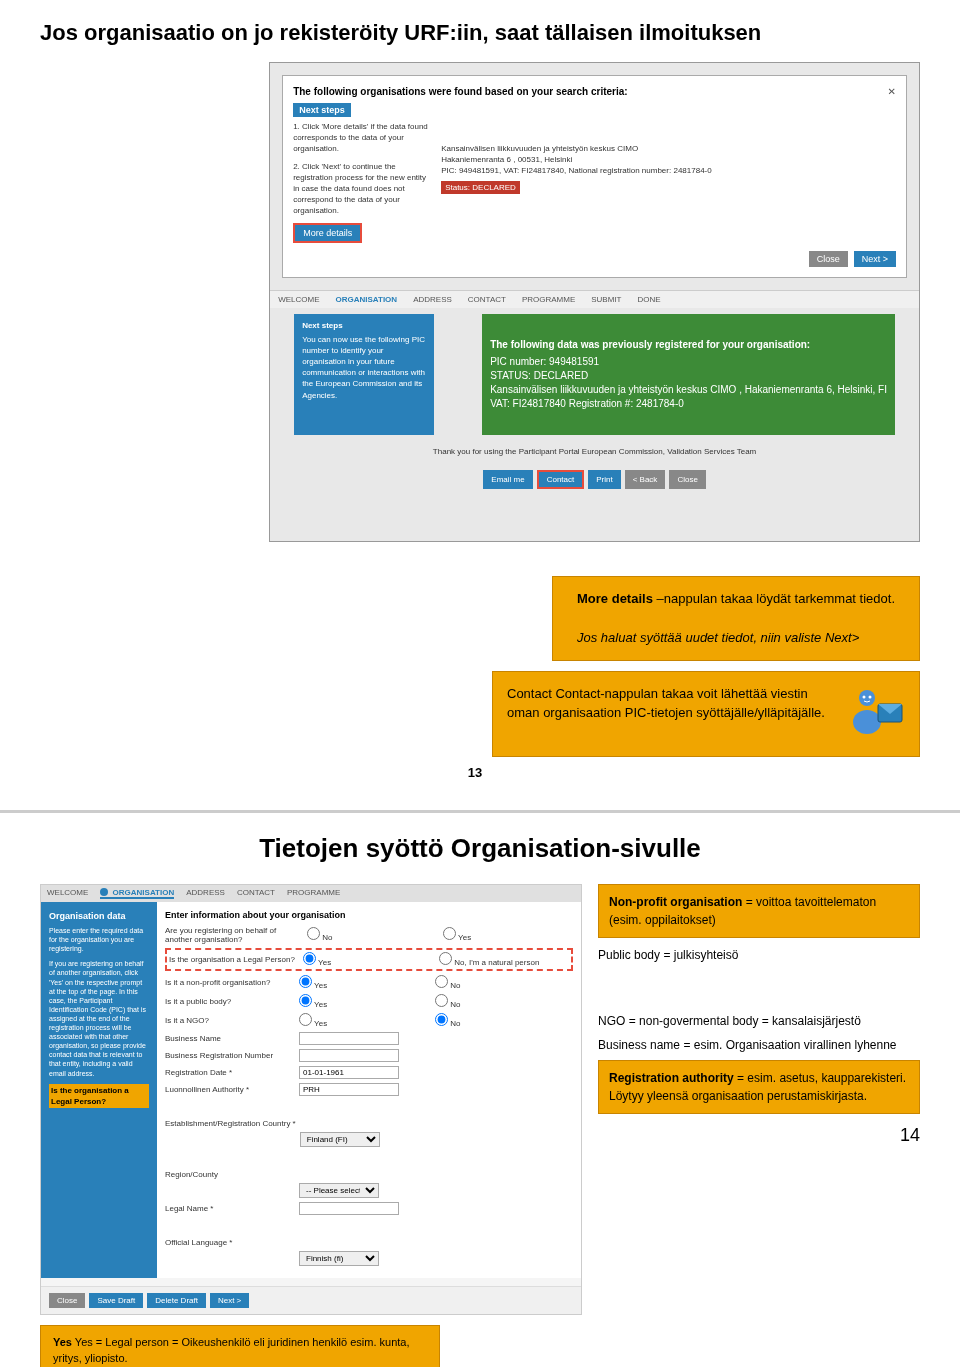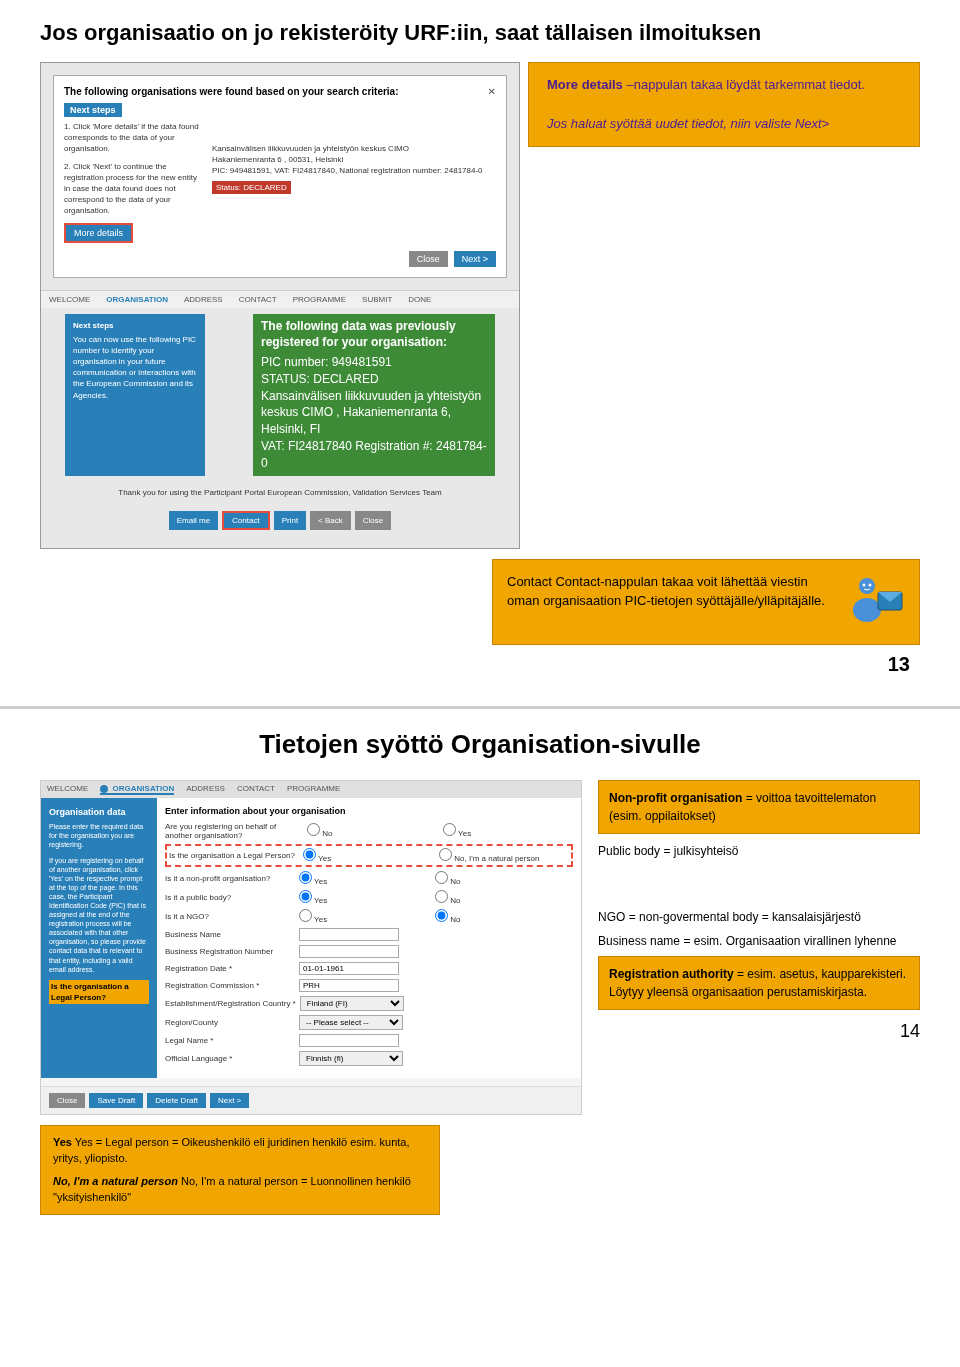--- a/index.html
+++ b/index.html
@@ -18,22 +18,23 @@
 
     .page-title {
       font-size: 22px;
       font-weight: bold;
       margin-bottom: 16px;
       color: #000;
     }
 
     .content-row {
       display: flex;
-      gap: 8px;
-      align-items: flex-start;
+      gap: 34px;
+      align-items: flex-end;
+      flex-direction: column;
     }
 
     
     .screenshot-area {
       background: #e8e8e8;
       border: 1px solid #999;
       flex: 0 0 480px;
       padding: 0;
       position: relative;
     }
@@ -180,36 +181,36 @@
       border: none;
       font-size: 8px;
       padding: 3px 8px;
       cursor: pointer;
     }
 
     
     .annotation-box {
       background: #f0a500;
       border: 1px solid #c88400;
-      padding: 12px 18px;
+      padding: 12px 24px;
       font-size: 13px;
       line-height: 1.5;
-      color: #4c1d95;
+      color: #000000;
       flex: 1;
     }
     .annotation-box .highlight {
       font-weight: bold;
     }
     .annotation-box .italic-text {
       font-style: italic;
     }
 
     .page-number {
-      text-align: right;
-      font-size: 20px;
+      text-align: center;
+      font-size: 13px;
       font-weight: bold;
       padding-right: 10px;
       margin-top: 8px;
     }
 
     
     .page-section-2 {
       padding: 20px 40px 30px 40px;
     }
 
@@ -302,21 +303,22 @@
     .form-row input[type="text"] {
       border: 1px solid #aaa;
       padding: 1px 3px;
       font-size: 8px;
       width: 100px;
     }
     .form-row select {
       border: 1px solid #aaa;
       font-size: 8px;
       padding: 1px 2px;
-      width: 104px;
+      width: 80px;
+      margin-top: 32px;
     }
     .highlighted-row {
       border: 2px dashed #e74c3c;
       padding: 2px;
     }
     .form-actions {
       display: flex;
       gap: 4px;
       margin-top: 8px;
       padding: 6px 8px;
@@ -430,21 +432,21 @@
         <span>PROGRAMME</span>
         <span>SUBMIT</span>
         <span>DONE</span>
       </div>
 
       <div style="display:flex; margin:6px 12px; gap:4px;">
         <div class="screenshot-lower-next" style="width:140px; font-size:8px; line-height:1.4; padding:6px 8px;">
           <div style="font-weight:bold;">Next steps</div>
           <div style="margin-top:3px;">You can now use the following PIC number to identify your organisation in your future communication or interactions with the European Commission and its Agencies.</div>
         </div>
-        <div class="screenshot-lower" style="flex:1; font-size:12px; line-height:1.4; padding:4px 8px;margin-left:32px;">
+        <div class="screenshot-lower" style="flex:1; font-size:10px; line-height:1.4; padding:24px 8px;margin-left:32px;">
           <div style="font-weight:bold; margin-bottom:3px;">The following data was previously registered for your organisation:</div>
           <div>PIC number: 949481591</div>
           <div>STATUS: DECLARED</div>
           <div>Kansainvälisen liikkuvuuden ja yhteistyön keskus CIMO , Hakaniemenranta 6, Helsinki, FI</div>
           <div>VAT: FI24817840  Registration #: 2481784-0</div>
         </div>
       </div>
 
       <div class="thank-you-text">Thank you for using the Participant Portal European Commission, Validation Services Team</div>
 
@@ -570,21 +572,21 @@
             <label>Business Registration Number</label>
             <input type="text" style="">
           </div>
 
           <div class="form-row">
             <label>Registration Date *</label>
             <input type="text" value="01-01-1961" style="">
           </div>
 
           <div class="form-row">
-            <label>Registration Commission *</label>
+            <label>Luonnollinen Authority *</label>
             <input type="text" value="PRH" style="">
           </div>
 
           <div class="form-row">
             <label>Establishment/Registration Country *</label>
             <select>
               <option>Finland (FI)</option>
             </select>
           </div>
 

